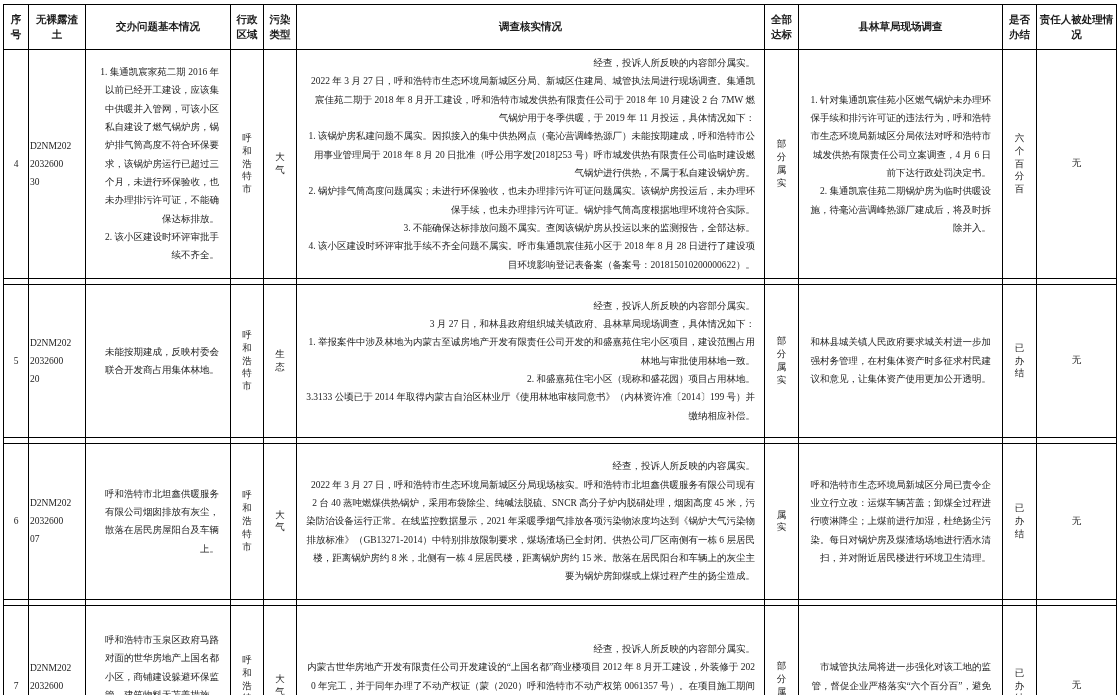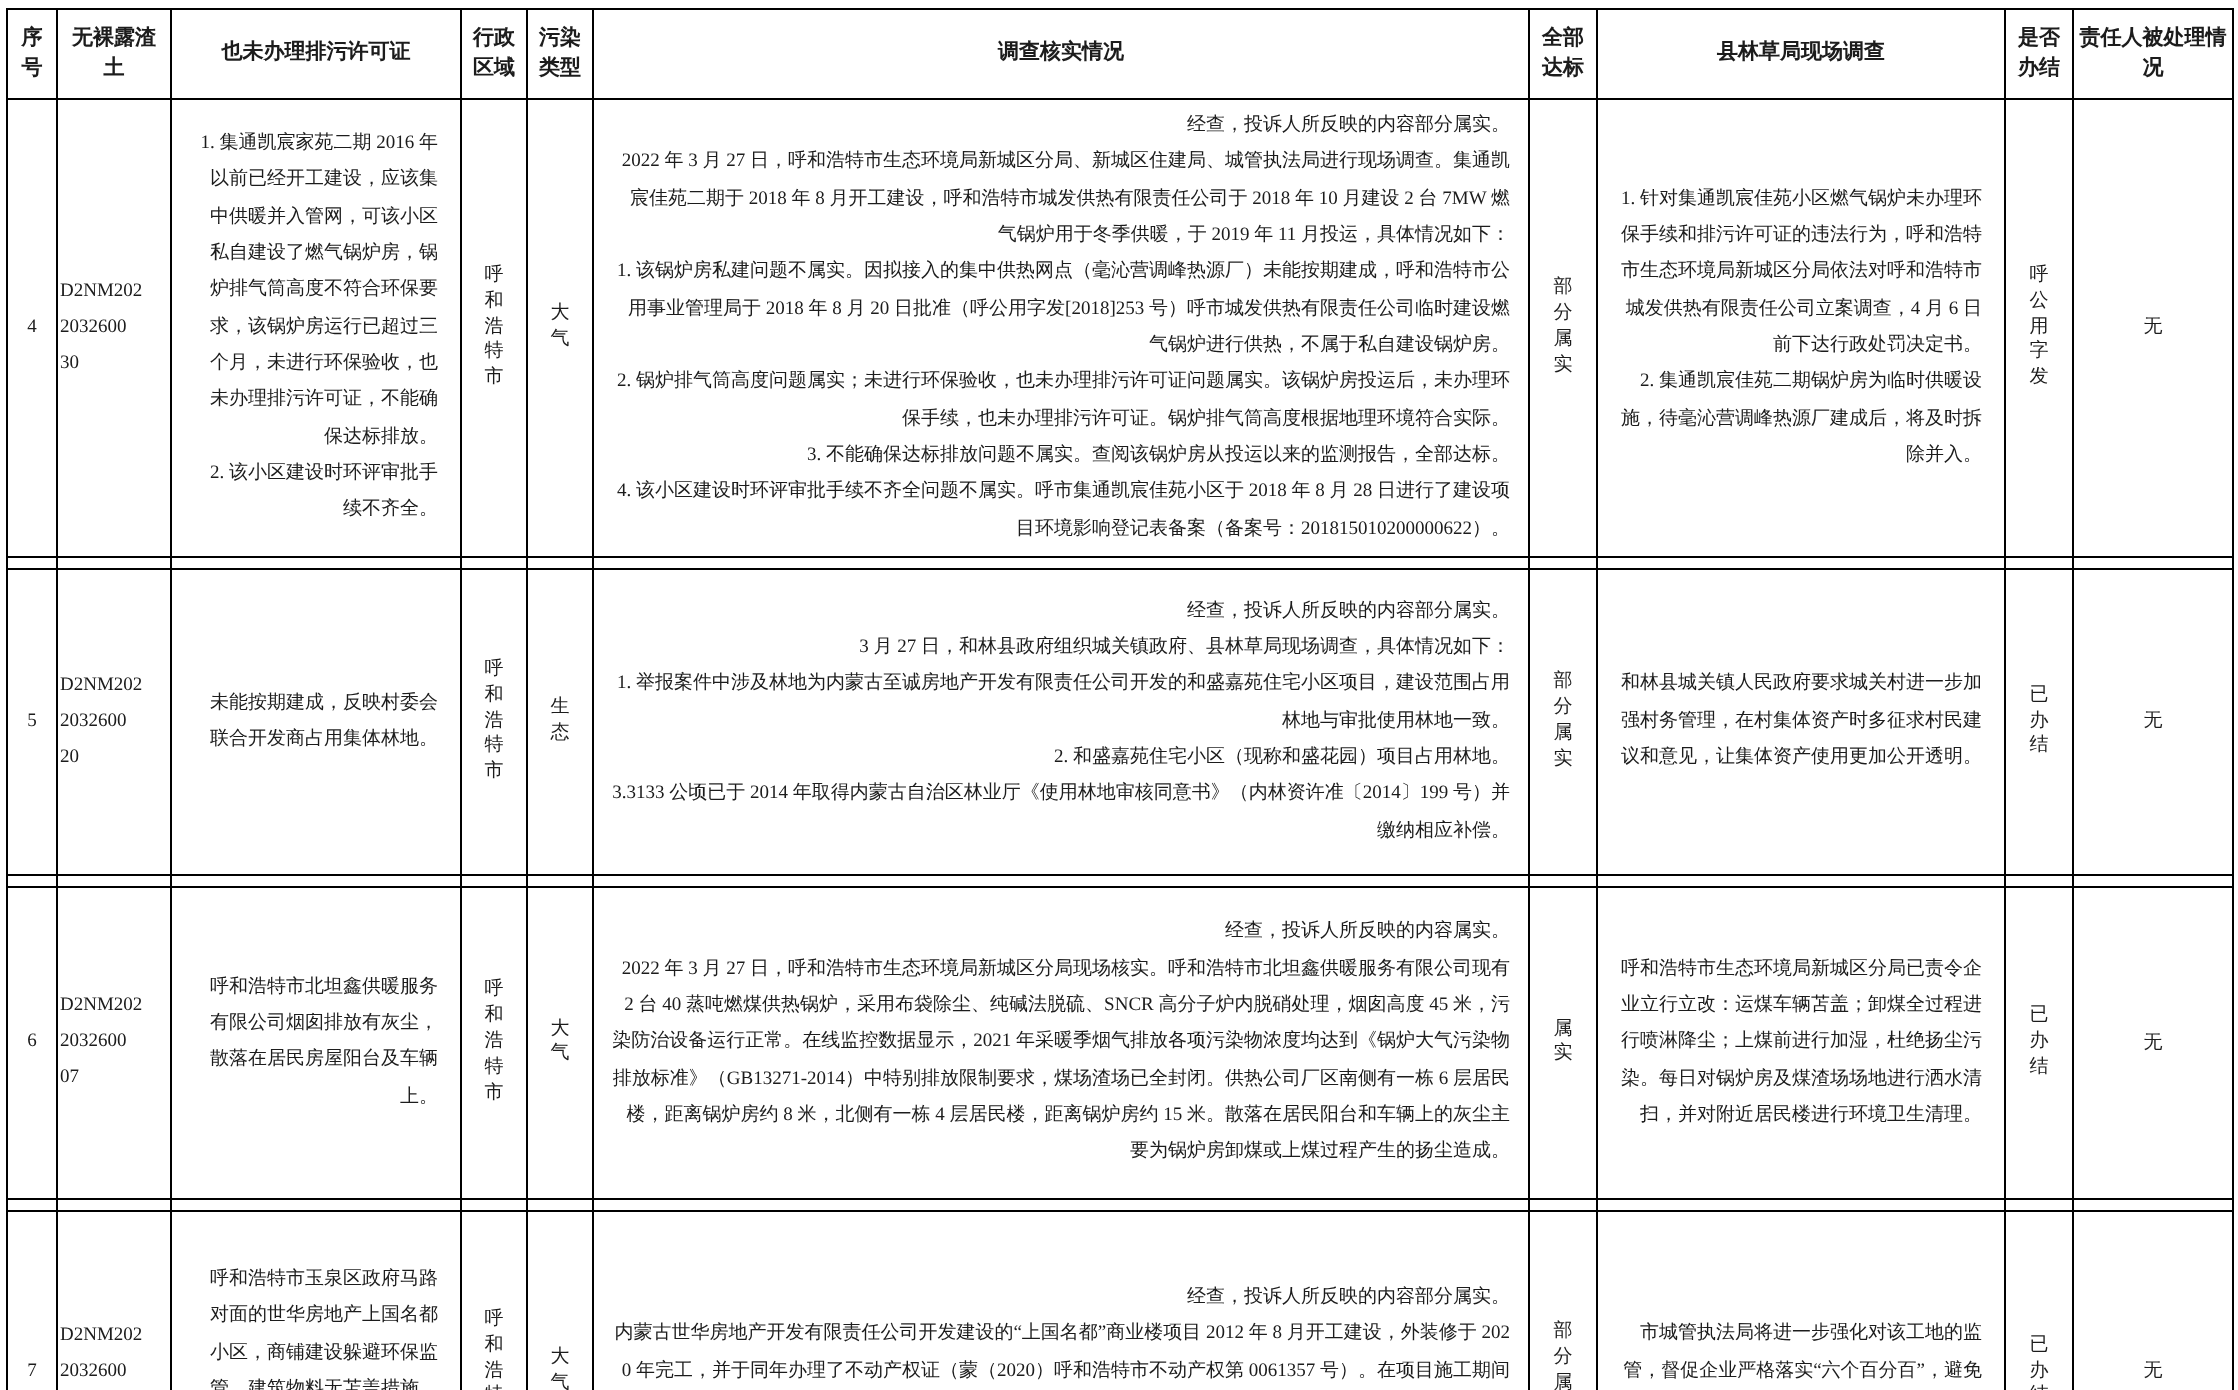--- a/index.html
+++ b/index.html
@@ -63,21 +63,21 @@
     <col style="width:34px">
         <col style="width:204px">
         <col style="width:34px">
     <col style="width:80px">
   </colgroup>
 
   <tbody>
         <tr>
     <th>序号</th>
     <th>无裸露渣土</th>
-    <th>也未办理排污许可证</th>
+    <th>交办问题基本情况</th>
     <th>行政区域</th>
     <th>污染类型</th>
     <th>调查核实情况</th>
     <th>全部达标</th>
     <th>县林草局现场调查</th>
     <th>是否办结</th>
     <th>责任人被处理情况</th>
   </tr>
 
   <tr class="r4">
@@ -91,21 +91,21 @@
     <td class="c"><span class="vstack">大气</span></td>
     <td class="txt">经查，投诉人所反映的内容部分属实。
 2022 年 3 月 27 日，呼和浩特市生态环境局新城区分局、新城区住建局、城管执法局进行现场调查。集通凯宸佳苑二期于 2018 年 8 月开工建设，呼和浩特市城发供热有限责任公司于 2018 年 10 月建设 2 台 7MW 燃气锅炉用于冬季供暖，于 2019 年 11 月投运，具体情况如下：
 1. 该锅炉房私建问题不属实。因拟接入的集中供热网点（毫沁营调峰热源厂）未能按期建成，呼和浩特市公用事业管理局于 2018 年 8 月 20 日批准（呼公用字发[2018]253 号）呼市城发供热有限责任公司临时建设燃气锅炉进行供热，不属于私自建设锅炉房。
 2. 锅炉排气筒高度问题属实；未进行环保验收，也未办理排污许可证问题属实。该锅炉房投运后，未办理环保手续，也未办理排污许可证。锅炉排气筒高度根据地理环境符合实际。
 3. 不能确保达标排放问题不属实。查阅该锅炉房从投运以来的监测报告，全部达标。
 4. 该小区建设时环评审批手续不齐全问题不属实。呼市集通凯宸佳苑小区于 2018 年 8 月 28 日进行了建设项目环境影响登记表备案（备案号：201815010200000622）。</td>
     <td class="c"><span class="vstack">部分属实</span></td>
     <td class="txt prob">1. 针对集通凯宸佳苑小区燃气锅炉未办理环保手续和排污许可证的违法行为，呼和浩特市生态环境局新城区分局依法对呼和浩特市城发供热有限责任公司立案调查，4 月 6 日前下达行政处罚决定书。
 2. 集通凯宸佳苑二期锅炉房为临时供暖设施，待毫沁营调峰热源厂建成后，将及时拆除并入。</td>
-    <td class="c"><span class="vstack">呼公用字发</span></td>
+    <td class="c"><span class="vstack">六个百分百</span></td>
     <td class="c">无</td>
   </tr>
 
   <tr class="gap">
     <td></td>
           <td></td>
           <td></td>
           <td></td>
           <td></td>
           <td></td>

